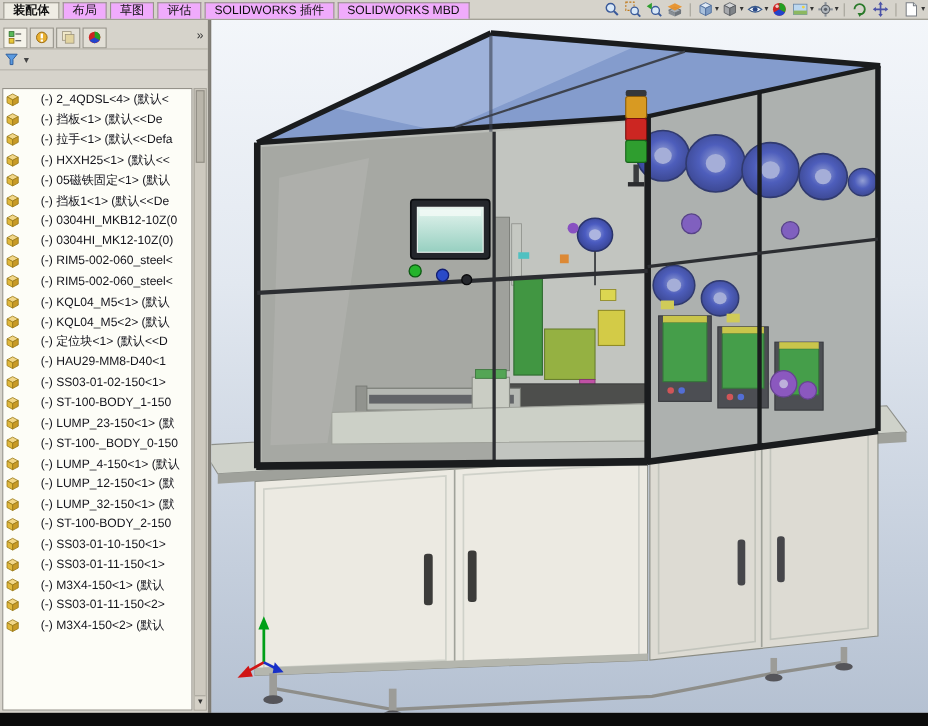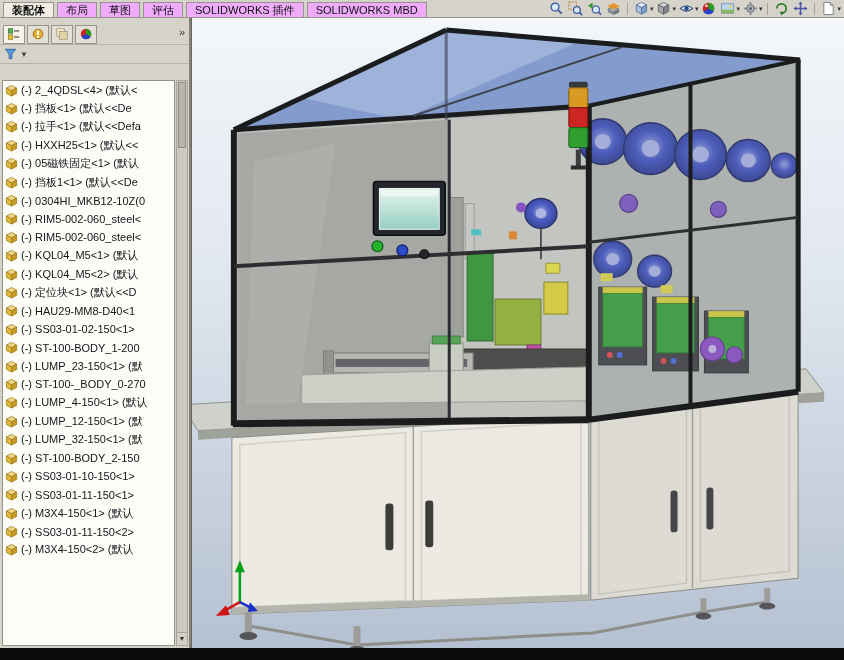--- a/index.html
+++ b/index.html
@@ -42,21 +42,21 @@
     display:flex;align-items:center;justify-content:center;}
   .ptab.active{background:#f5f3ea;}
   .panel-overflow{position:absolute;right:4px;top:2px;font-size:11px;color:#333;cursor:default;}
   .filter-row{height:18px;display:flex;align-items:center;gap:3px;padding:0 4px;
     border-bottom:1px solid #b6b3aa;}
   .filter-caret{font-size:8px;color:#444;}
   .tree{
     position:absolute;left:2px;right:14px;top:62px;bottom:2px;
     background:#fdfdf7;border:1px solid #95928a;overflow:hidden;
   }
-  .tree-row{display:flex;align-items:center;height:18.4px;padding-left:2px;gap:3px;
+  .tree-row{display:flex;align-items:center;height:18.4px;padding-left:2px;gap:19px;
     white-space:nowrap;cursor:default;}
   .part-icon{flex:0 0 auto;}
   .tree-label{font-size:11px;color:#14141c;}
   .tree-scrollbar{
     position:absolute;right:1px;top:62px;bottom:2px;width:12px;
     background:#cdc9bf;border:1px solid #a8a59c;box-sizing:border-box;
   }
   .scroll-thumb{position:absolute;top:1px;left:1px;right:1px;height:64px;
     background:#b9b5aa;border:1px solid #8f8c83;}
   .scroll-down{position:absolute;bottom:0;left:0;right:0;height:12px;
@@ -291,20 +291,28 @@
 
   <div class="tree-row">
     <svg class="part-icon" viewBox="0 0 14 14" width="13" height="13">
       <polygon points="7,1.5 12.5,4.4 7,7.3 1.5,4.4" fill="#f2d788" stroke="#9a7a18" stroke-width="0.8"></polygon>
       <polygon points="1.5,4.4 7,7.3 7,13 1.5,10.1" fill="#e0b83c" stroke="#9a7a18" stroke-width="0.8"></polygon>
       <polygon points="12.5,4.4 7,7.3 7,13 12.5,10.1" fill="#c89a26" stroke="#9a7a18" stroke-width="0.8"></polygon>
     </svg>
     <span class="tree-label">(-) 0304HI_MKB12-10Z(0</span>
   </div>
 
+  <div class="tree-row">
+    <svg class="part-icon" viewBox="0 0 14 14" width="13" height="13">
+      <polygon points="7,1.5 12.5,4.4 7,7.3 1.5,4.4" fill="#f2d788" stroke="#9a7a18" stroke-width="0.8"></polygon>
+      <polygon points="1.5,4.4 7,7.3 7,13 1.5,10.1" fill="#e0b83c" stroke="#9a7a18" stroke-width="0.8"></polygon>
+      <polygon points="12.5,4.4 7,7.3 7,13 12.5,10.1" fill="#c89a26" stroke="#9a7a18" stroke-width="0.8"></polygon>
+    </svg>
+    <span class="tree-label">(-) 0304HI_MK12-10Z(0)</span>
+  </div>
 
   <div class="tree-row">
     <svg class="part-icon" viewBox="0 0 14 14" width="13" height="13">
       <polygon points="7,1.5 12.5,4.4 7,7.3 1.5,4.4" fill="#f2d788" stroke="#9a7a18" stroke-width="0.8"></polygon>
       <polygon points="1.5,4.4 7,7.3 7,13 1.5,10.1" fill="#e0b83c" stroke="#9a7a18" stroke-width="0.8"></polygon>
       <polygon points="12.5,4.4 7,7.3 7,13 12.5,10.1" fill="#c89a26" stroke="#9a7a18" stroke-width="0.8"></polygon>
     </svg>
     <span class="tree-label">(-) RIM5-002-060_steel&lt;</span>
   </div>
 
@@ -362,39 +370,39 @@
     </svg>
     <span class="tree-label">(-) SS03-01-02-150&lt;1&gt;</span>
   </div>
 
   <div class="tree-row">
     <svg class="part-icon" viewBox="0 0 14 14" width="13" height="13">
       <polygon points="7,1.5 12.5,4.4 7,7.3 1.5,4.4" fill="#f2d788" stroke="#9a7a18" stroke-width="0.8"></polygon>
       <polygon points="1.5,4.4 7,7.3 7,13 1.5,10.1" fill="#e0b83c" stroke="#9a7a18" stroke-width="0.8"></polygon>
       <polygon points="12.5,4.4 7,7.3 7,13 12.5,10.1" fill="#c89a26" stroke="#9a7a18" stroke-width="0.8"></polygon>
     </svg>
-    <span class="tree-label">(-) ST-100-BODY_1-200</span>
+    <span class="tree-label">(-) ST-100-BODY_1-150</span>
   </div>
 
   <div class="tree-row">
     <svg class="part-icon" viewBox="0 0 14 14" width="13" height="13">
       <polygon points="7,1.5 12.5,4.4 7,7.3 1.5,4.4" fill="#f2d788" stroke="#9a7a18" stroke-width="0.8"></polygon>
       <polygon points="1.5,4.4 7,7.3 7,13 1.5,10.1" fill="#e0b83c" stroke="#9a7a18" stroke-width="0.8"></polygon>
       <polygon points="12.5,4.4 7,7.3 7,13 12.5,10.1" fill="#c89a26" stroke="#9a7a18" stroke-width="0.8"></polygon>
     </svg>
     <span class="tree-label">(-) LUMP_23-150&lt;1&gt; (默</span>
   </div>
 
   <div class="tree-row">
     <svg class="part-icon" viewBox="0 0 14 14" width="13" height="13">
       <polygon points="7,1.5 12.5,4.4 7,7.3 1.5,4.4" fill="#f2d788" stroke="#9a7a18" stroke-width="0.8"></polygon>
       <polygon points="1.5,4.4 7,7.3 7,13 1.5,10.1" fill="#e0b83c" stroke="#9a7a18" stroke-width="0.8"></polygon>
       <polygon points="12.5,4.4 7,7.3 7,13 12.5,10.1" fill="#c89a26" stroke="#9a7a18" stroke-width="0.8"></polygon>
     </svg>
-    <span class="tree-label">(-) ST-100-_BODY_0-270</span>
+    <span class="tree-label">(-) ST-100-_BODY_0-150</span>
   </div>
 
   <div class="tree-row">
     <svg class="part-icon" viewBox="0 0 14 14" width="13" height="13">
       <polygon points="7,1.5 12.5,4.4 7,7.3 1.5,4.4" fill="#f2d788" stroke="#9a7a18" stroke-width="0.8"></polygon>
       <polygon points="1.5,4.4 7,7.3 7,13 1.5,10.1" fill="#e0b83c" stroke="#9a7a18" stroke-width="0.8"></polygon>
       <polygon points="12.5,4.4 7,7.3 7,13 12.5,10.1" fill="#c89a26" stroke="#9a7a18" stroke-width="0.8"></polygon>
     </svg>
     <span class="tree-label">(-) LUMP_4-150&lt;1&gt; (默认</span>
   </div>

